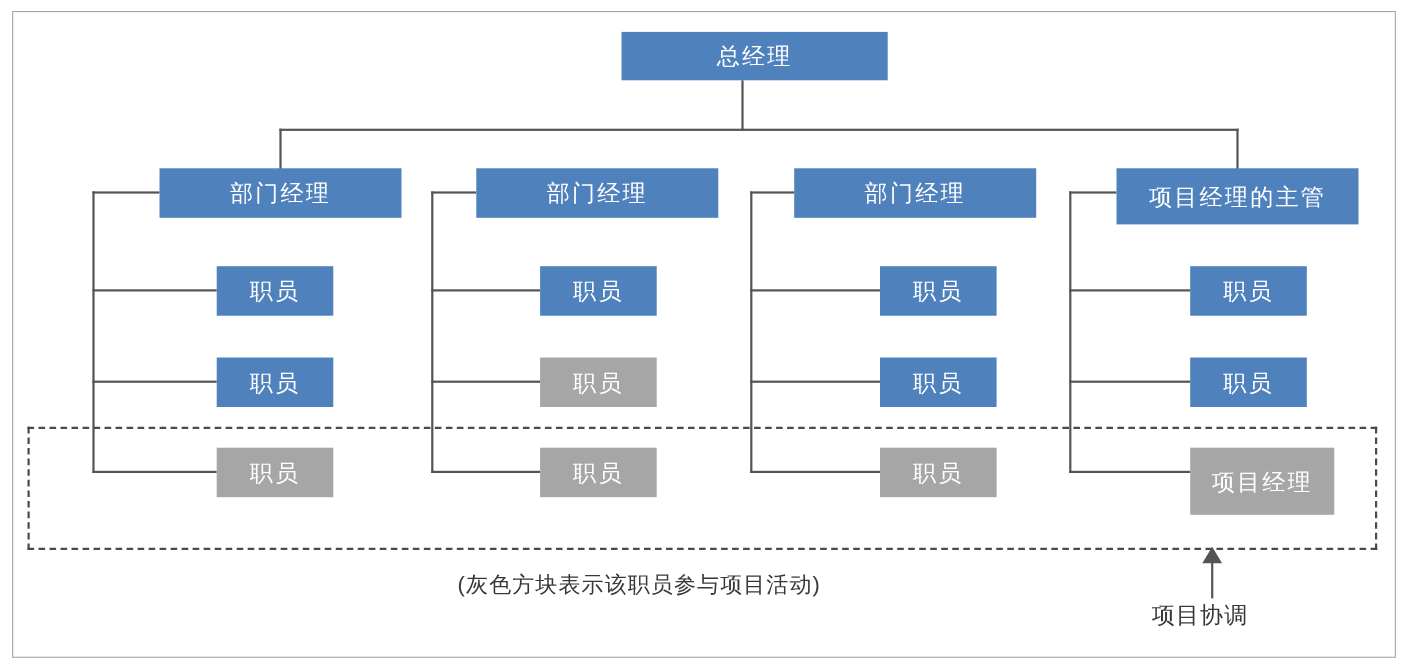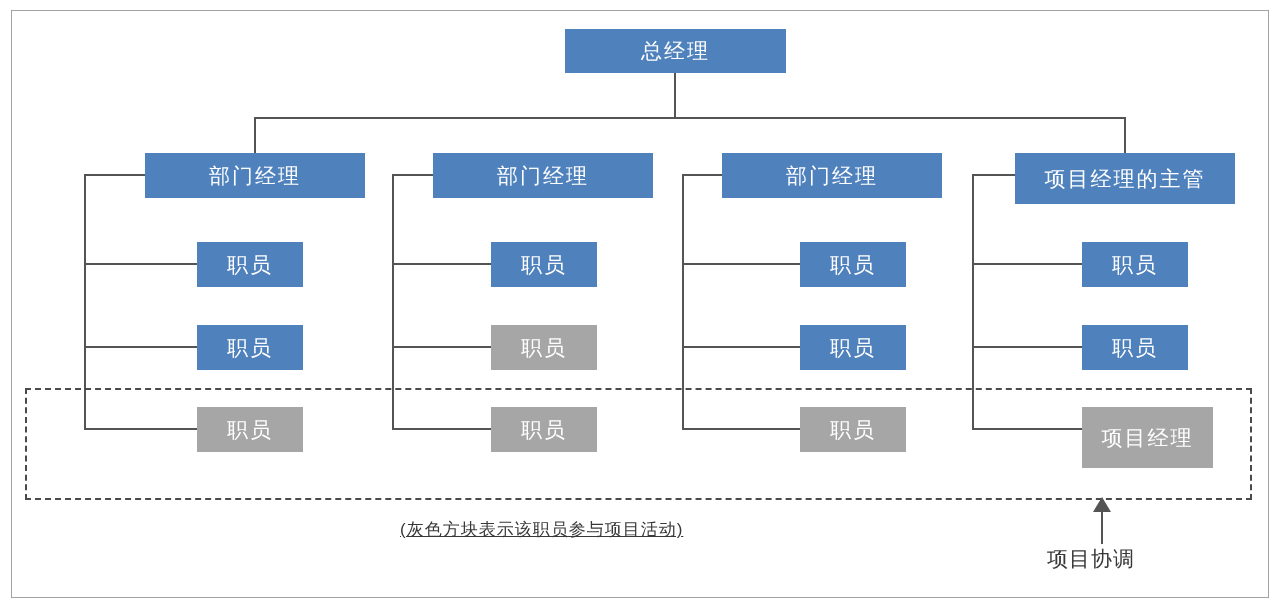--- a/index.html
+++ b/index.html
@@ -24,23 +24,22 @@
     color:var(--node-text);font-size:21px;letter-spacing:2px;white-space:nowrap;
   }
   .blue{background:var(--node-blue);}
   .gray{background:var(--node-gray);}
   .line{position:absolute;background:var(--line);}
   .dashed-box{
     position:absolute;left:25px;top:388px;width:1223px;height:108px;
     border:2px dashed #4a4a4a;
   }
   .legend-note{
-    position:absolute;left:400px;top:518px;font-size:17px;color:var(--text);
+    position:absolute;left:416px;top:518px;font-size:20px;color:var(--text);
     letter-spacing:1px;
-    text-decoration:underline;
   }
   .coord-label{
     position:absolute;left:1047px;top:545px;font-size:21px;color:var(--text);
     letter-spacing:1px;
   }
   .arrow-shaft{position:absolute;left:1101px;top:503px;width:2px;height:41px;background:var(--line);}
   .arrow-head{
     position:absolute;left:1093px;top:497px;width:0;height:0;
     border-left:9px solid transparent;border-right:9px solid transparent;
     border-bottom:15px solid var(--line);
@@ -75,21 +74,21 @@
   <div class="line" style="left:682px;top:263px;width:118px;height:2px"></div>
   <div class="line" style="left:682px;top:346px;width:118px;height:2px"></div>
   <div class="line" style="left:682px;top:428px;width:118px;height:2px"></div>
 
   <div class="line" style="left:972px;top:174px;width:2px;height:256px"></div>
   <div class="line" style="left:972px;top:174px;width:43px;height:2px"></div>
   <div class="line" style="left:972px;top:263px;width:110px;height:2px"></div>
   <div class="line" style="left:972px;top:346px;width:110px;height:2px"></div>
   <div class="line" style="left:972px;top:428px;width:110px;height:2px"></div>
 
-  <div class="node blue" style="left:565px;top:29px;width:221px;height:44px">总经理</div>
+  <div class="node blue" style="left:565px;top:29px;width:242px;height:44px">总经理</div>
 
   <div class="node blue" style="left:145px;top:153px;width:220px;height:45px">部门经理</div>
   <div class="node blue" style="left:433px;top:153px;width:220px;height:45px">部门经理</div>
   <div class="node blue" style="left:722px;top:153px;width:220px;height:45px">部门经理</div>
   <div class="node blue" style="left:1015px;top:153px;width:220px;height:51px">项目经理的主管</div>
 
   <div class="node blue" style="left:197px;top:242px;width:106px;height:45px">职员</div>
   <div class="node blue" style="left:197px;top:325px;width:106px;height:45px">职员</div>
   <div class="node gray" style="left:197px;top:407px;width:106px;height:45px">职员</div>
 

